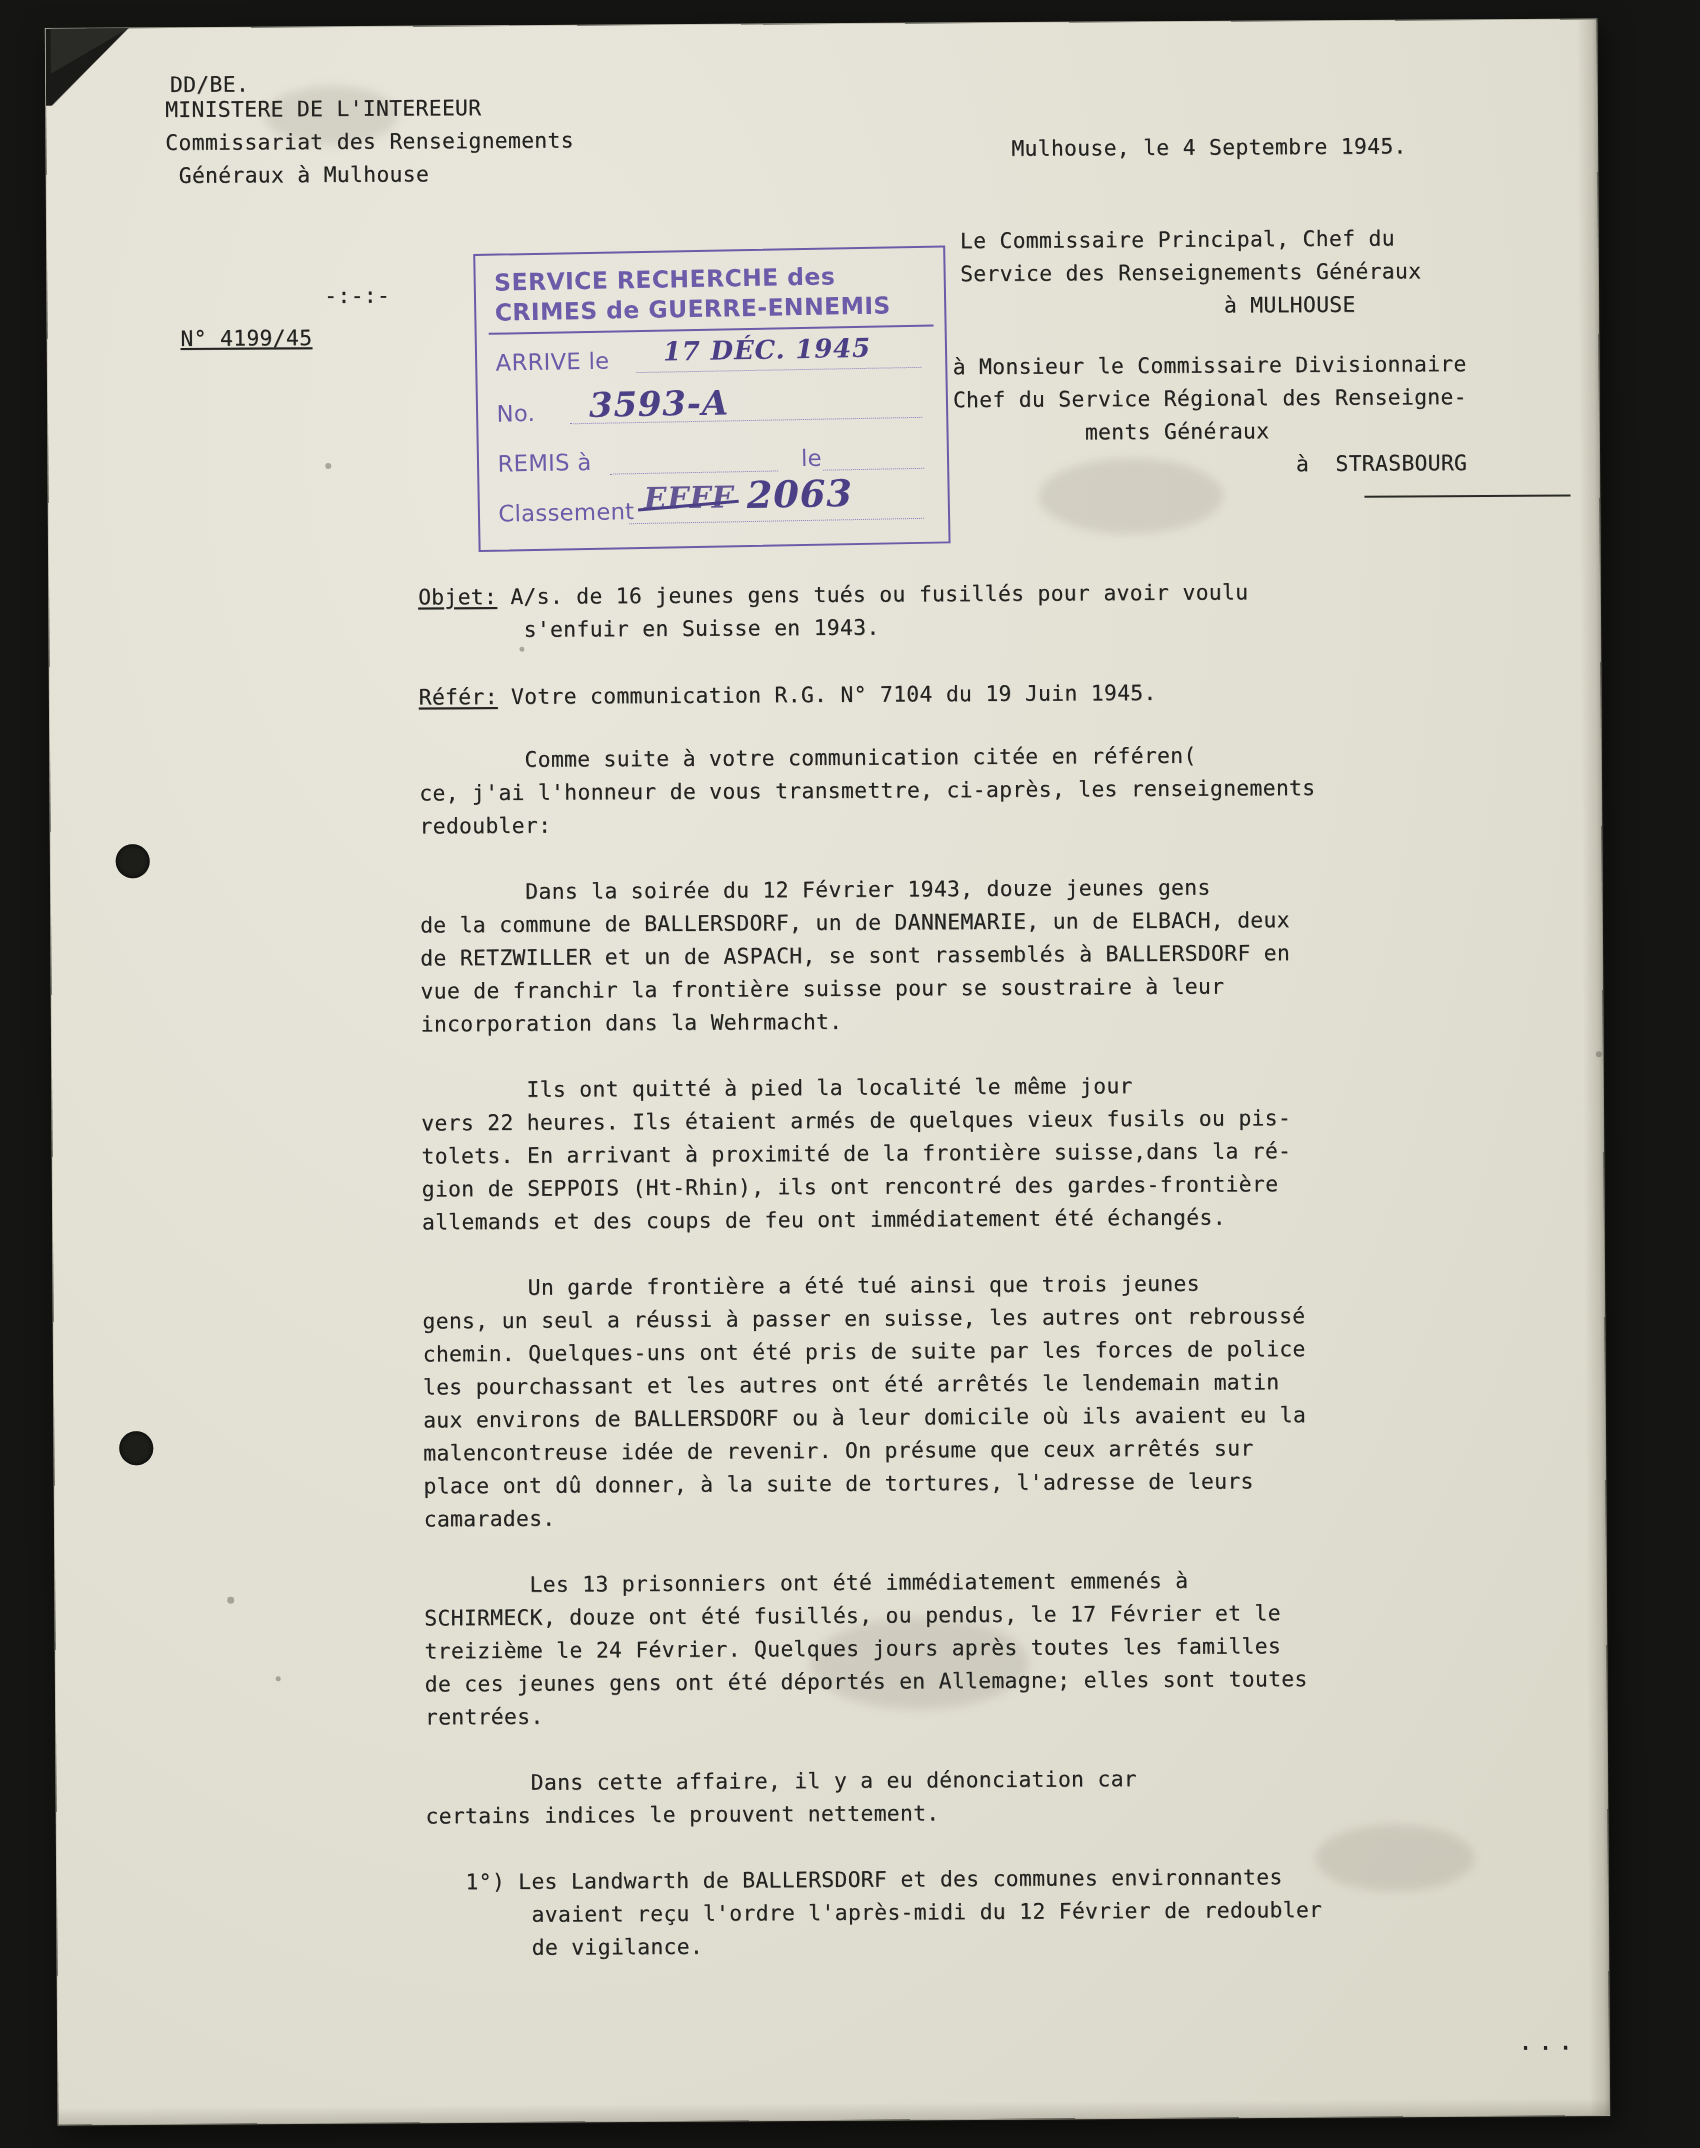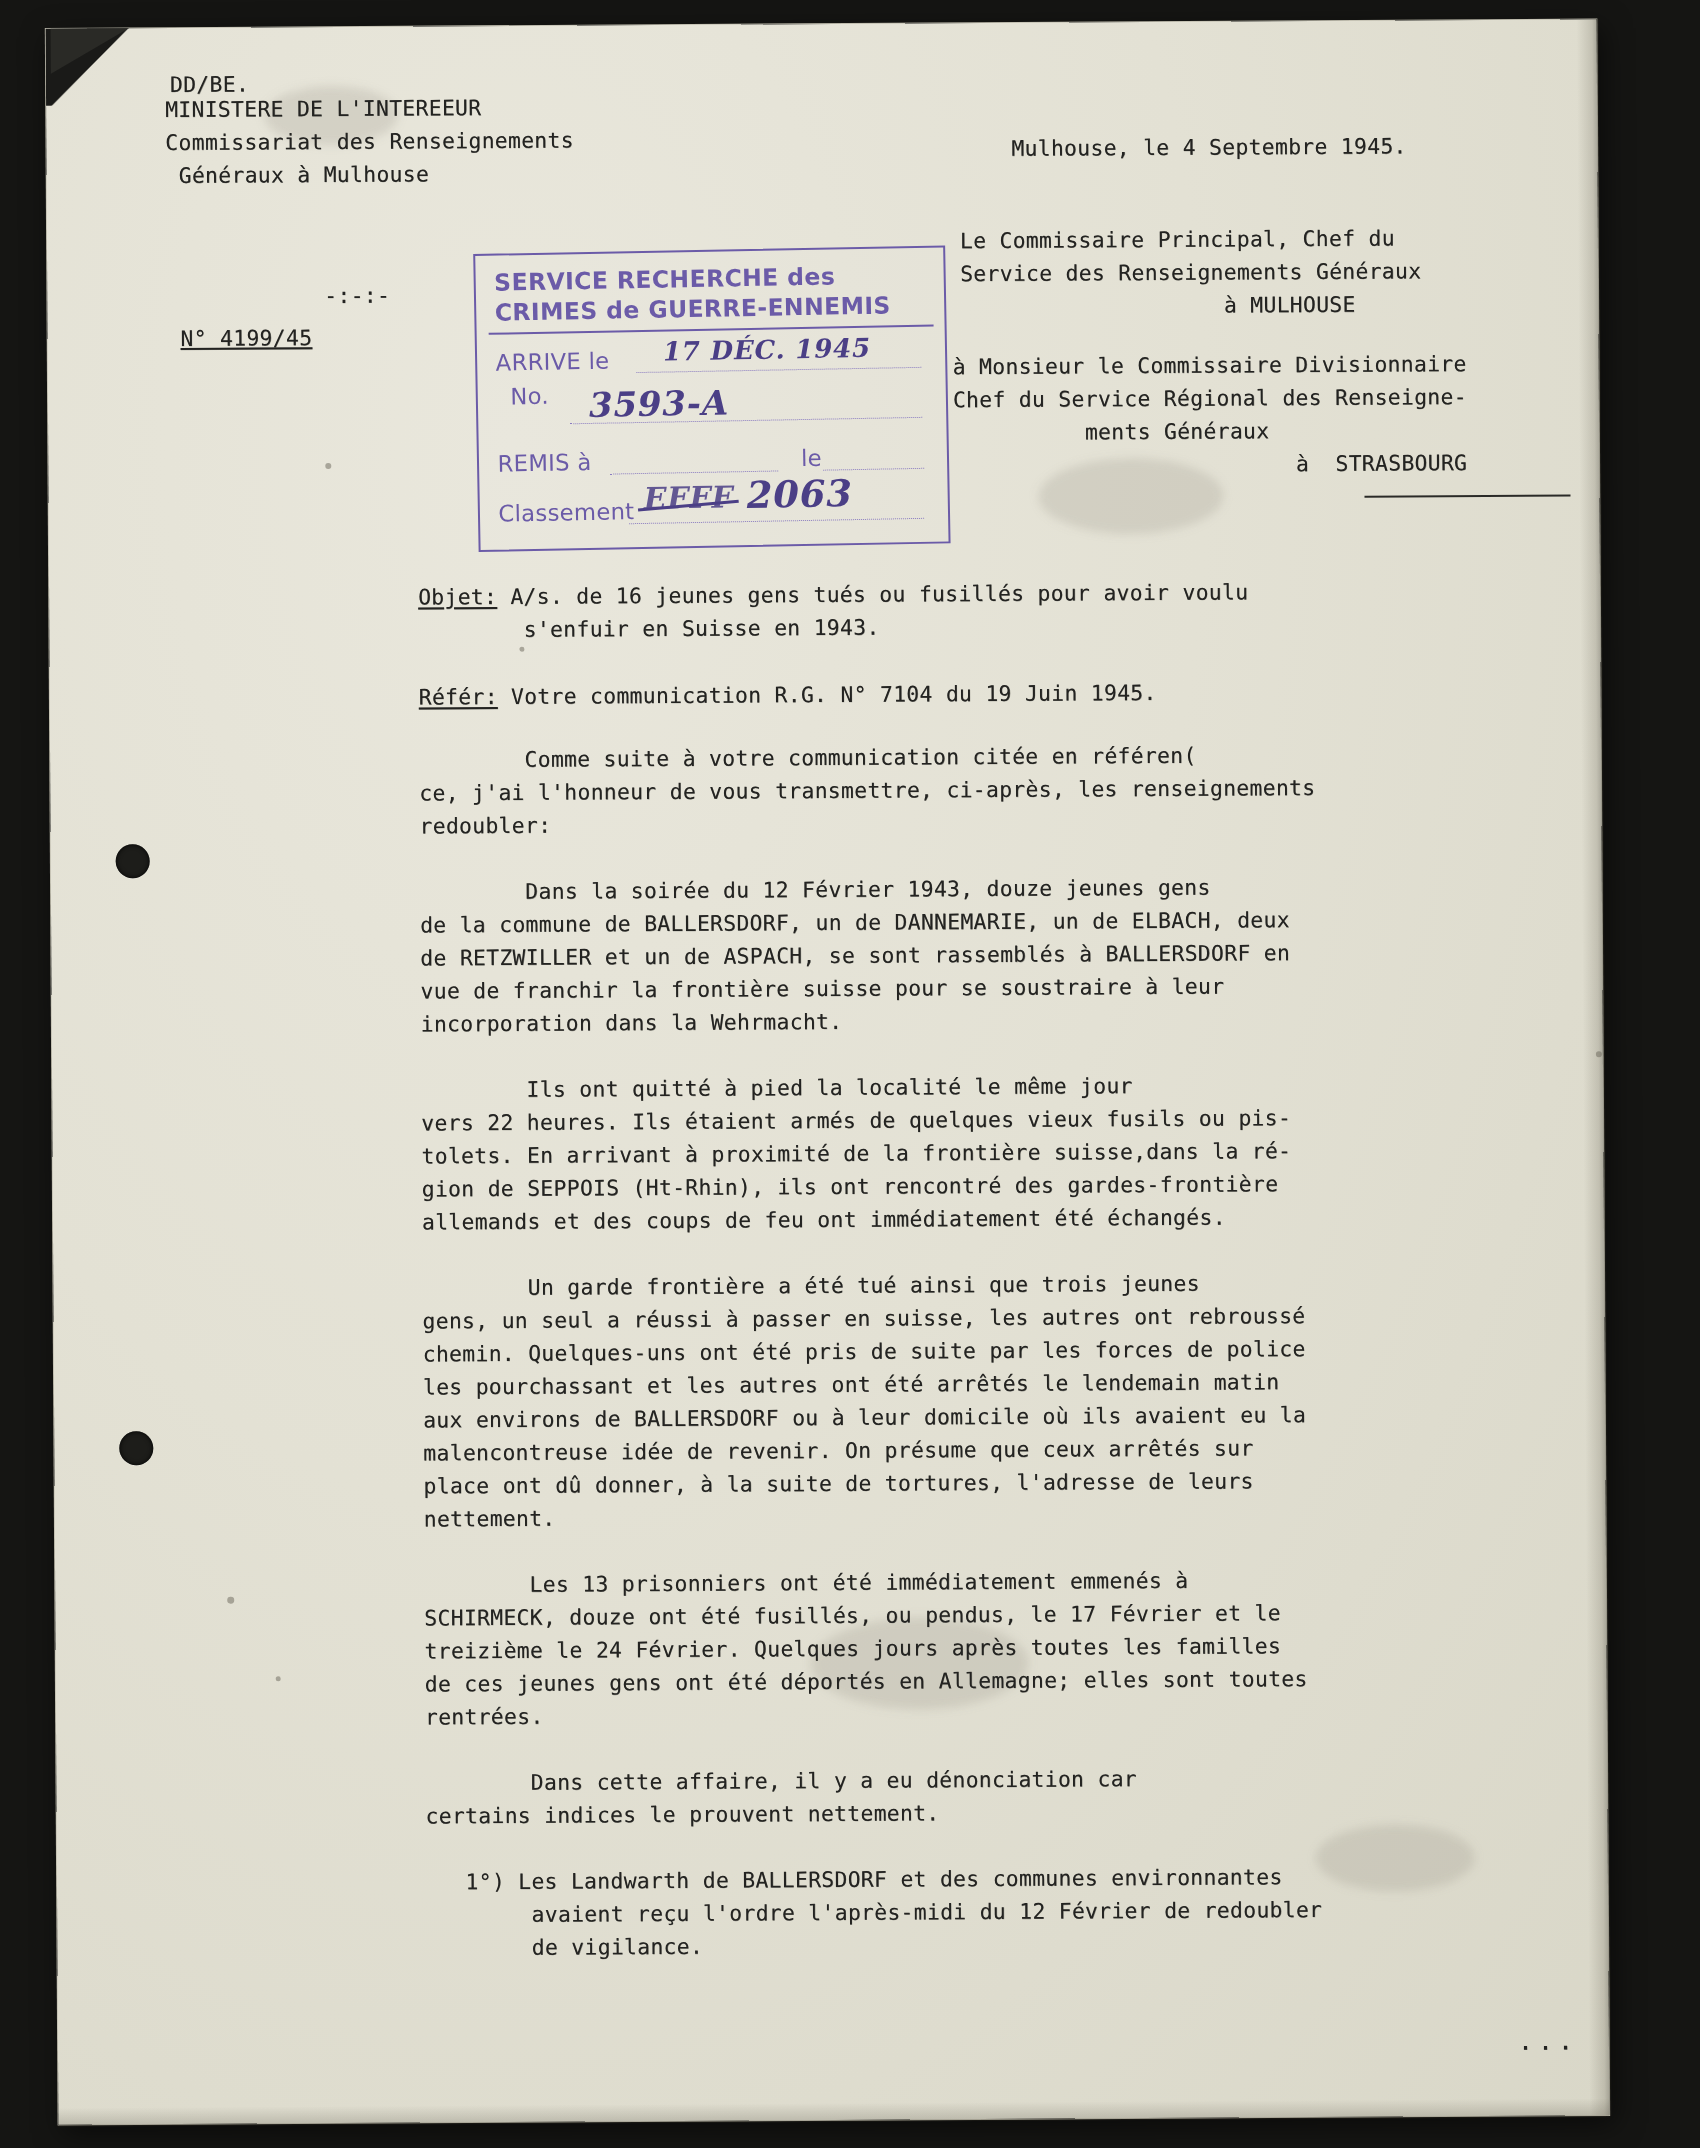--- a/index.html
+++ b/index.html
@@ -205,21 +205,21 @@
       <div class="stamp-title">
         <div>SERVICE  RECHERCHE des</div>
         <div>CRIMES de GUERRE-ENNEMIS</div>
       </div>
       <div style="position:absolute;left:11.7px;top:77px;width:445px;height:1.7px;background:#6b5ba8;"></div>
 
       <div class="stamp-line" style="left:18.5px;top:94px;">ARRIVE le</div>
       <div class="stamp-dots" style="left:159px;top:119px;width:285px;"></div>
       <div class="ink" style="left:186px;top:84px;font-size:26px;">17 DÉC. 1945</div>
 
-      <div class="stamp-line" style="left:18.5px;top:128px;margin-left:14px;">No.</div>
+      <div class="stamp-line" style="left:18.5px;top:145px;">No.</div>
       <div class="stamp-dots" style="left:92px;top:169px;width:352px;"></div>
       <div class="ink" style="left:111px;top:131px;font-size:34px;">3593-A</div>
 
       <div class="stamp-line" style="left:18.5px;top:195px;">REMIS à</div>
       <div class="stamp-dots" style="left:131px;top:220px;width:168px;"></div>
       <div class="stamp-line" style="left:322px;top:195px;">le</div>
       <div class="stamp-dots" style="left:344px;top:220px;width:101px;"></div>
 
       <div class="stamp-line" style="left:18.5px;top:245px;">Classement</div>
       <div class="stamp-dots" style="left:149px;top:270px;width:295px;"></div>
@@ -249,21 +249,21 @@
 <span>gion de SEPPOIS (Ht-Rhin), ils ont rencontré des gardes-frontière</span>
 <span>allemands et des coups de feu ont immédiatement été échangés.</span>
 
 <span>        Un garde frontière a été tué ainsi que trois jeunes</span>
 <span>gens, un seul a réussi à passer en suisse, les autres ont rebroussé</span>
 <span>chemin. Quelques-uns ont été pris de suite par les forces de police</span>
 <span>les pourchassant et les autres ont été arrêtés le lendemain matin</span>
 <span>aux environs de BALLERSDORF ou à leur domicile où ils avaient eu la</span>
 <span>malencontreuse idée de revenir. On présume que ceux arrêtés sur</span>
 <span>place ont dû donner, à la suite de tortures, l'adresse de leurs</span>
-<span>nettement.</span>
+<span>camarades.</span>
 
 <span>        Les 13 prisonniers ont été immédiatement emmenés à</span>
 <span>SCHIRMECK, douze ont été fusillés, ou pendus, le 17 Février et le</span>
 <span>treizième le 24 Février. Quelques jours après toutes les familles</span>
 <span>de ces jeunes gens ont été déportés en Allemagne; elles sont toutes</span>
 <span>rentrées.</span>
 
 <span>        Dans cette affaire, il y a eu dénonciation car</span>
 <span>certains indices le prouvent nettement.</span>
 

